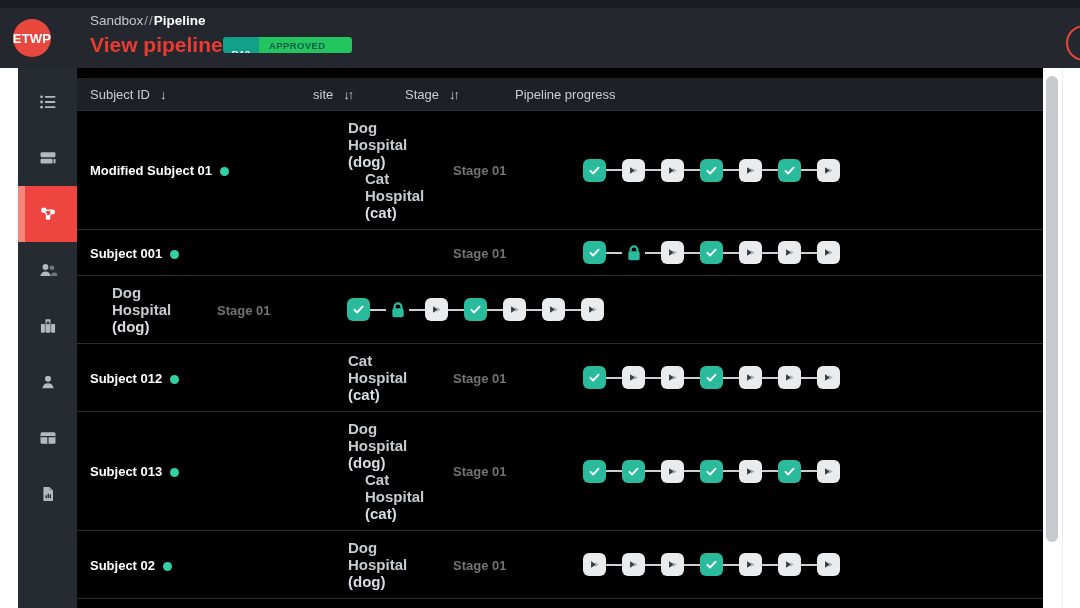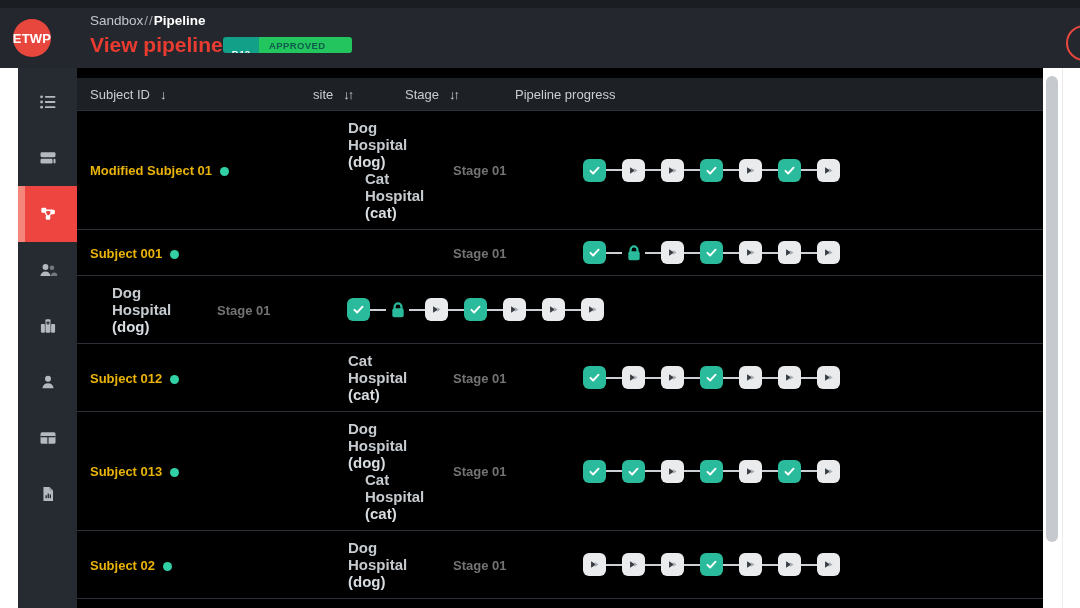--- a/index.html
+++ b/index.html
@@ -34,21 +34,21 @@
   .content{position:absolute;left:77px;top:68px;width:966px;bottom:0;background:#000;padding-top:10px;box-sizing:border-box}
   .thead{display:flex;height:32px;background:#1d2126;align-items:center;color:#c9ced3;font-size:13px}
   .th{display:flex;align-items:center;gap:10px;box-sizing:border-box}
   .th .sort{letter-spacing:-2px;font-weight:bold;color:#d4d9dd;cursor:pointer;padding-right:2px}
   .c1{width:236px}.c2{width:92px}.c3{width:110px}.c4{flex:1}
   .th.c1{padding-left:13px}
   .td{box-sizing:border-box}
   .td.c1{padding-left:13px}.td.c2{padding-left:35px}.td.c3{padding-left:48px}.td.c4{padding-left:68px}
 
   .tr{display:flex;align-items:center;border-top:1px solid #2c3036;min-height:46px;padding:8px 0;box-sizing:border-box;cursor:pointer}
-  .subject{color:#eab308;font-weight:bold;font-size:13px;cursor:pointer}
+  .subject{color:#ffffff;font-weight:bold;font-size:13px;cursor:pointer}
   .dot{display:inline-block;width:9px;height:9px;border-radius:50%;background:#31d0a5;margin-left:8px;vertical-align:-1px}
   .site-line{color:#c6cbd0;font-weight:bold;font-size:15px;line-height:17px}
   .site-line b{color:#d8dde1}
   .site-line.nested{margin-left:17px}
   .stage{color:#737373;font-weight:bold;font-size:13px}
   .progress{display:flex;align-items:center}
   .step{width:23px;height:23px;border-radius:6px;display:flex;align-items:center;justify-content:center;flex:none;cursor:pointer}
   .step.check{background:#2abb9c}
   .step.play{background:#e9ebed}
   .step.lock{background:transparent}

